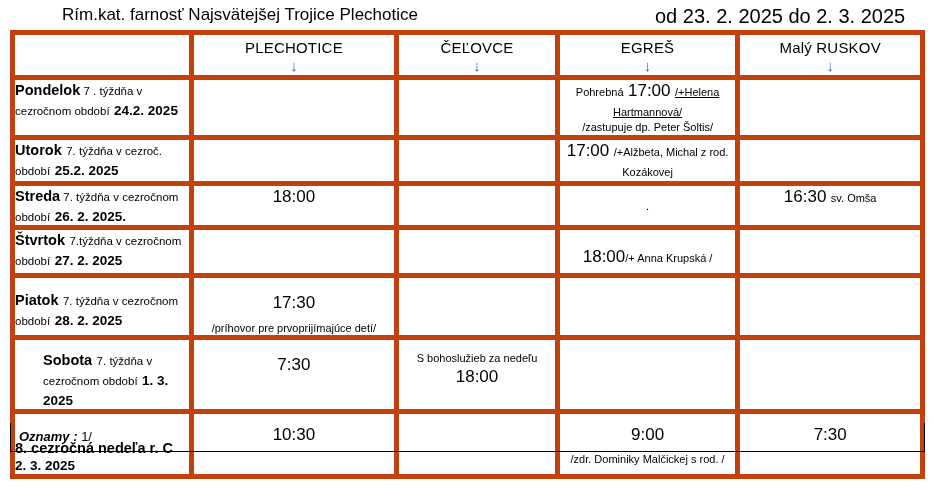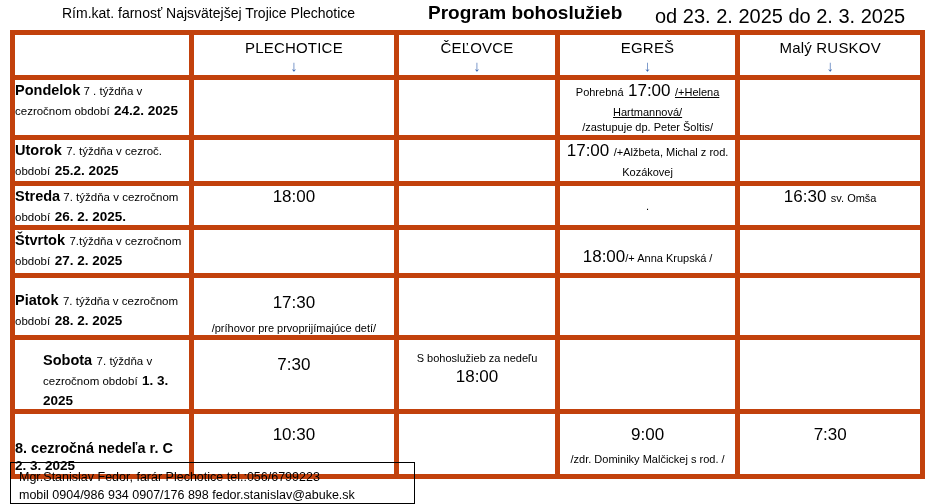--- a/index.html
+++ b/index.html
@@ -28,21 +28,21 @@
     left: 0;
     width: 934px;
     height: 26px;
     display: flex;
     align-items: center;
   }
   .parish-title {
     position: absolute;
     left: 62px;
     top: 3px;
-    font-size: 14px;
+    font-size: 17px;
     white-space: nowrap;
   }
   .program-title {
     position: absolute;
     left: 428px;
     top: 0px;
     font-size: 19px;
     font-weight: bold;
     white-space: nowrap;
   }
@@ -163,21 +163,20 @@
     line-height: 1.45;
   }
 </style>
 </head>
 <body>
 
 <div class="page">
 
   <div class="header-row">
     <span class="parish-title">Rím.kat. farnosť Najsvätejšej Trojice Plechotice</span>
-    <span class="program-title">Program bohoslužieb</span>
     <span class="date-range">od  23. 2. 2025 do 2. 3. 2025</span>
   </div>
 
   <table class="schedule">
     <colgroup>
       <col class="col-day">
       <col class="col-place">
       <col class="col-place2">
       <col class="col-place3">
       <col class="col-place4">
@@ -347,19 +346,21 @@
           <div class="note" style="margin-top:8px;">/zdr. Dominiky Malčickej s rod. /</div>
         </td>
         <td class="cell" style="padding-top:10px;">
           <span class="time-big">7:30</span>
         </td>
       </tr>
 
     </tbody>
   </table>
 
-
-  <div class="contact-box">
-    <div class="contact-line">Mgr.Stanislav Fedor, farár Plechotice tel.:056/6799223</div>
-    <div class="contact-line">mobil 0904/986  934    0907/176  898    fedor.stanislav@abuke.sk</div>
+  <div class="oznamy-box">
+    <div class="oznamy-text">
+      <i>Oznamy :</i>
+      <span>1/</span>
+    </div>
   </div>
 
+
 </div>
 
 </body></html>

